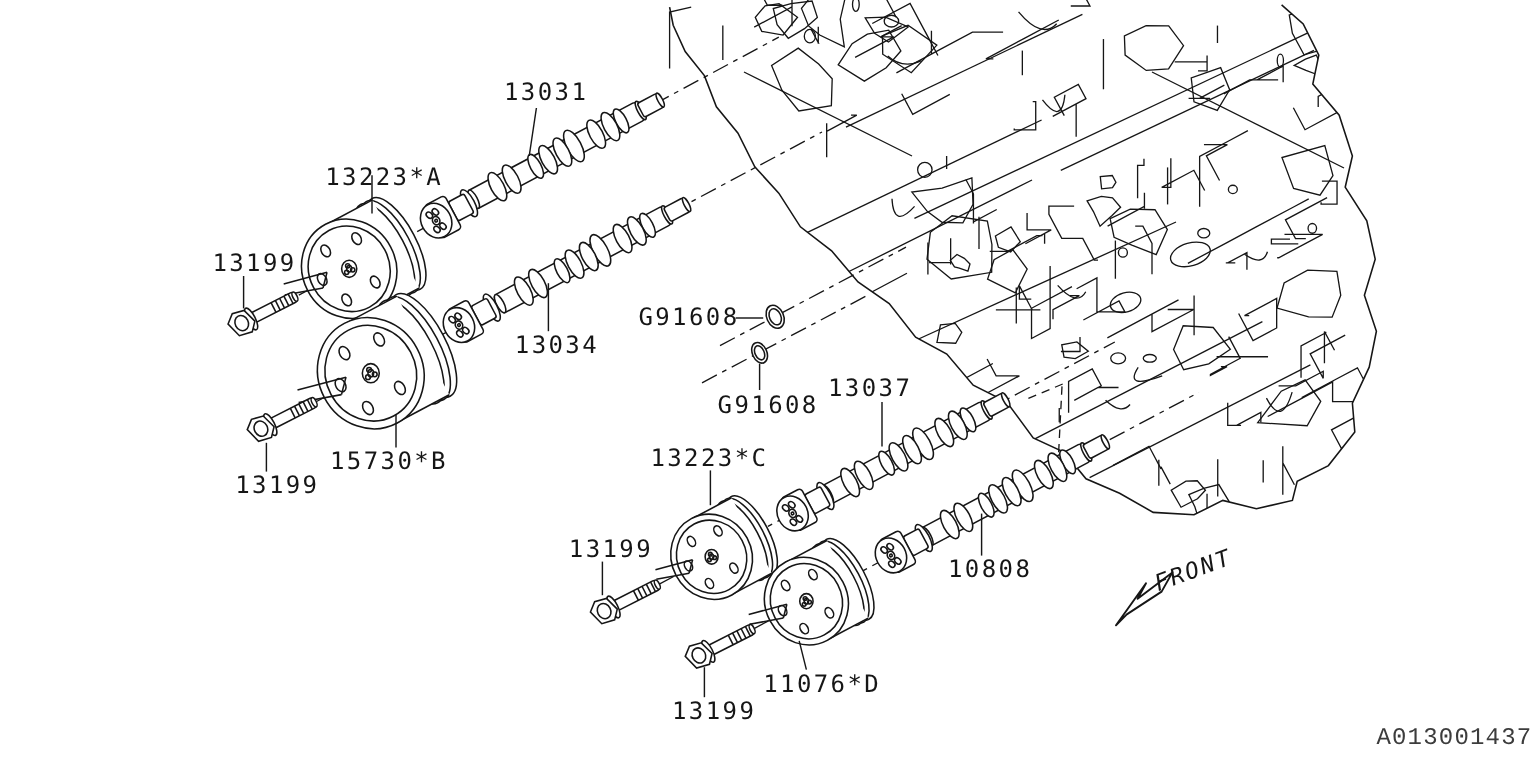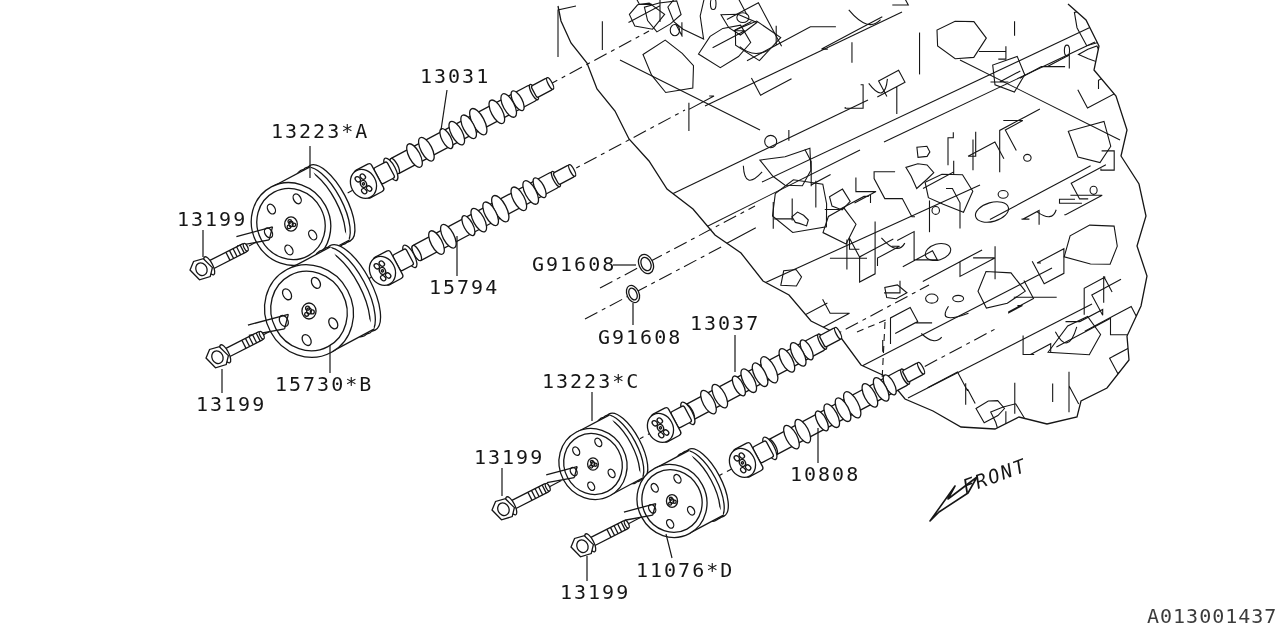--- a/index.html
+++ b/index.html
@@ -6,21 +6,21 @@
   body{width:1280px;height:640px;overflow:hidden;position:relative;
        font-family:"DejaVu Sans Mono","Liberation Mono",monospace;}
   .stage{position:absolute;left:0;top:0;width:1280px;height:640px;}
   svg{position:absolute;left:0;top:0;}
   .plabel{position:absolute;font-size:20px;letter-spacing:2px;color:#161616;
           white-space:nowrap;line-height:21px;}
   .front-label{position:absolute;left:963px;top:476px;font-size:19px;
           font-style:italic;letter-spacing:2px;color:#161616;
           transform:rotate(-20deg);transform-origin:0 50%;}
   .diagram-code{position:absolute;left:1147px;top:604px;font-size:20px;
-          letter-spacing:1px;color:#3c3c3c;}
+          letter-spacing:1px;color:#3c3c3c;font-family:Liberation Mono, monospace;}
 </style>
 </head>
 <body>
 
 <div class="stage">
   <svg id="scene" width="1280" height="640" viewBox="0 0 1280 640">
       <g stroke="#161616" stroke-width="1.1" fill="none" stroke-dasharray="14 5 4 5">
         <line x1="249" y1="246" x2="649" y2="31"></line>
         <line x1="263" y1="335" x2="685" y2="110"></line>
         <line x1="549" y1="487" x2="929" y2="285"></line>
@@ -451,23 +451,23 @@
         <line x1="592" y1="392" x2="592" y2="421"></line>
         <line x1="502" y1="468" x2="502" y2="496"></line>
         <line x1="818" y1="463" x2="818" y2="428"></line>
         <line x1="666" y1="534" x2="672" y2="558"></line>
         <line x1="587" y1="556" x2="587" y2="581"></line>
       </g>
       <path d="M930,521 L955,486 L948,499 L977,477 L968,493 L939,512 Z" stroke="#161616" stroke-width="1.6" fill="#ffffff" stroke-linejoin="round"></path>
     </svg>
 
   <div class="plabel" style="left:420px;top:66px">13031</div>
-  <div class="plabel" style="left:271px;top:121px">13223*A</div>
+  <div class="plabel" style="left:271px;top:137px">13223*A</div>
   <div class="plabel" style="left:177px;top:209px">13199</div>
-  <div class="plabel" style="left:429px;top:277px">15794</div>
+  <div class="plabel" style="left:429px;top:277px">13034</div>
   <div class="plabel" style="left:532px;top:254px">G91608</div>
   <div class="plabel" style="left:598px;top:327px">G91608</div>
   <div class="plabel" style="left:690px;top:313px">13037</div>
   <div class="plabel" style="left:275px;top:374px">15730*B</div>
   <div class="plabel" style="left:196px;top:394px">13199</div>
   <div class="plabel" style="left:542px;top:371px">13223*C</div>
   <div class="plabel" style="left:474px;top:447px">13199</div>
   <div class="plabel" style="left:790px;top:464px">10808</div>
   <div class="plabel" style="left:636px;top:560px">11076*D</div>
   <div class="plabel" style="left:560px;top:582px">13199</div>

